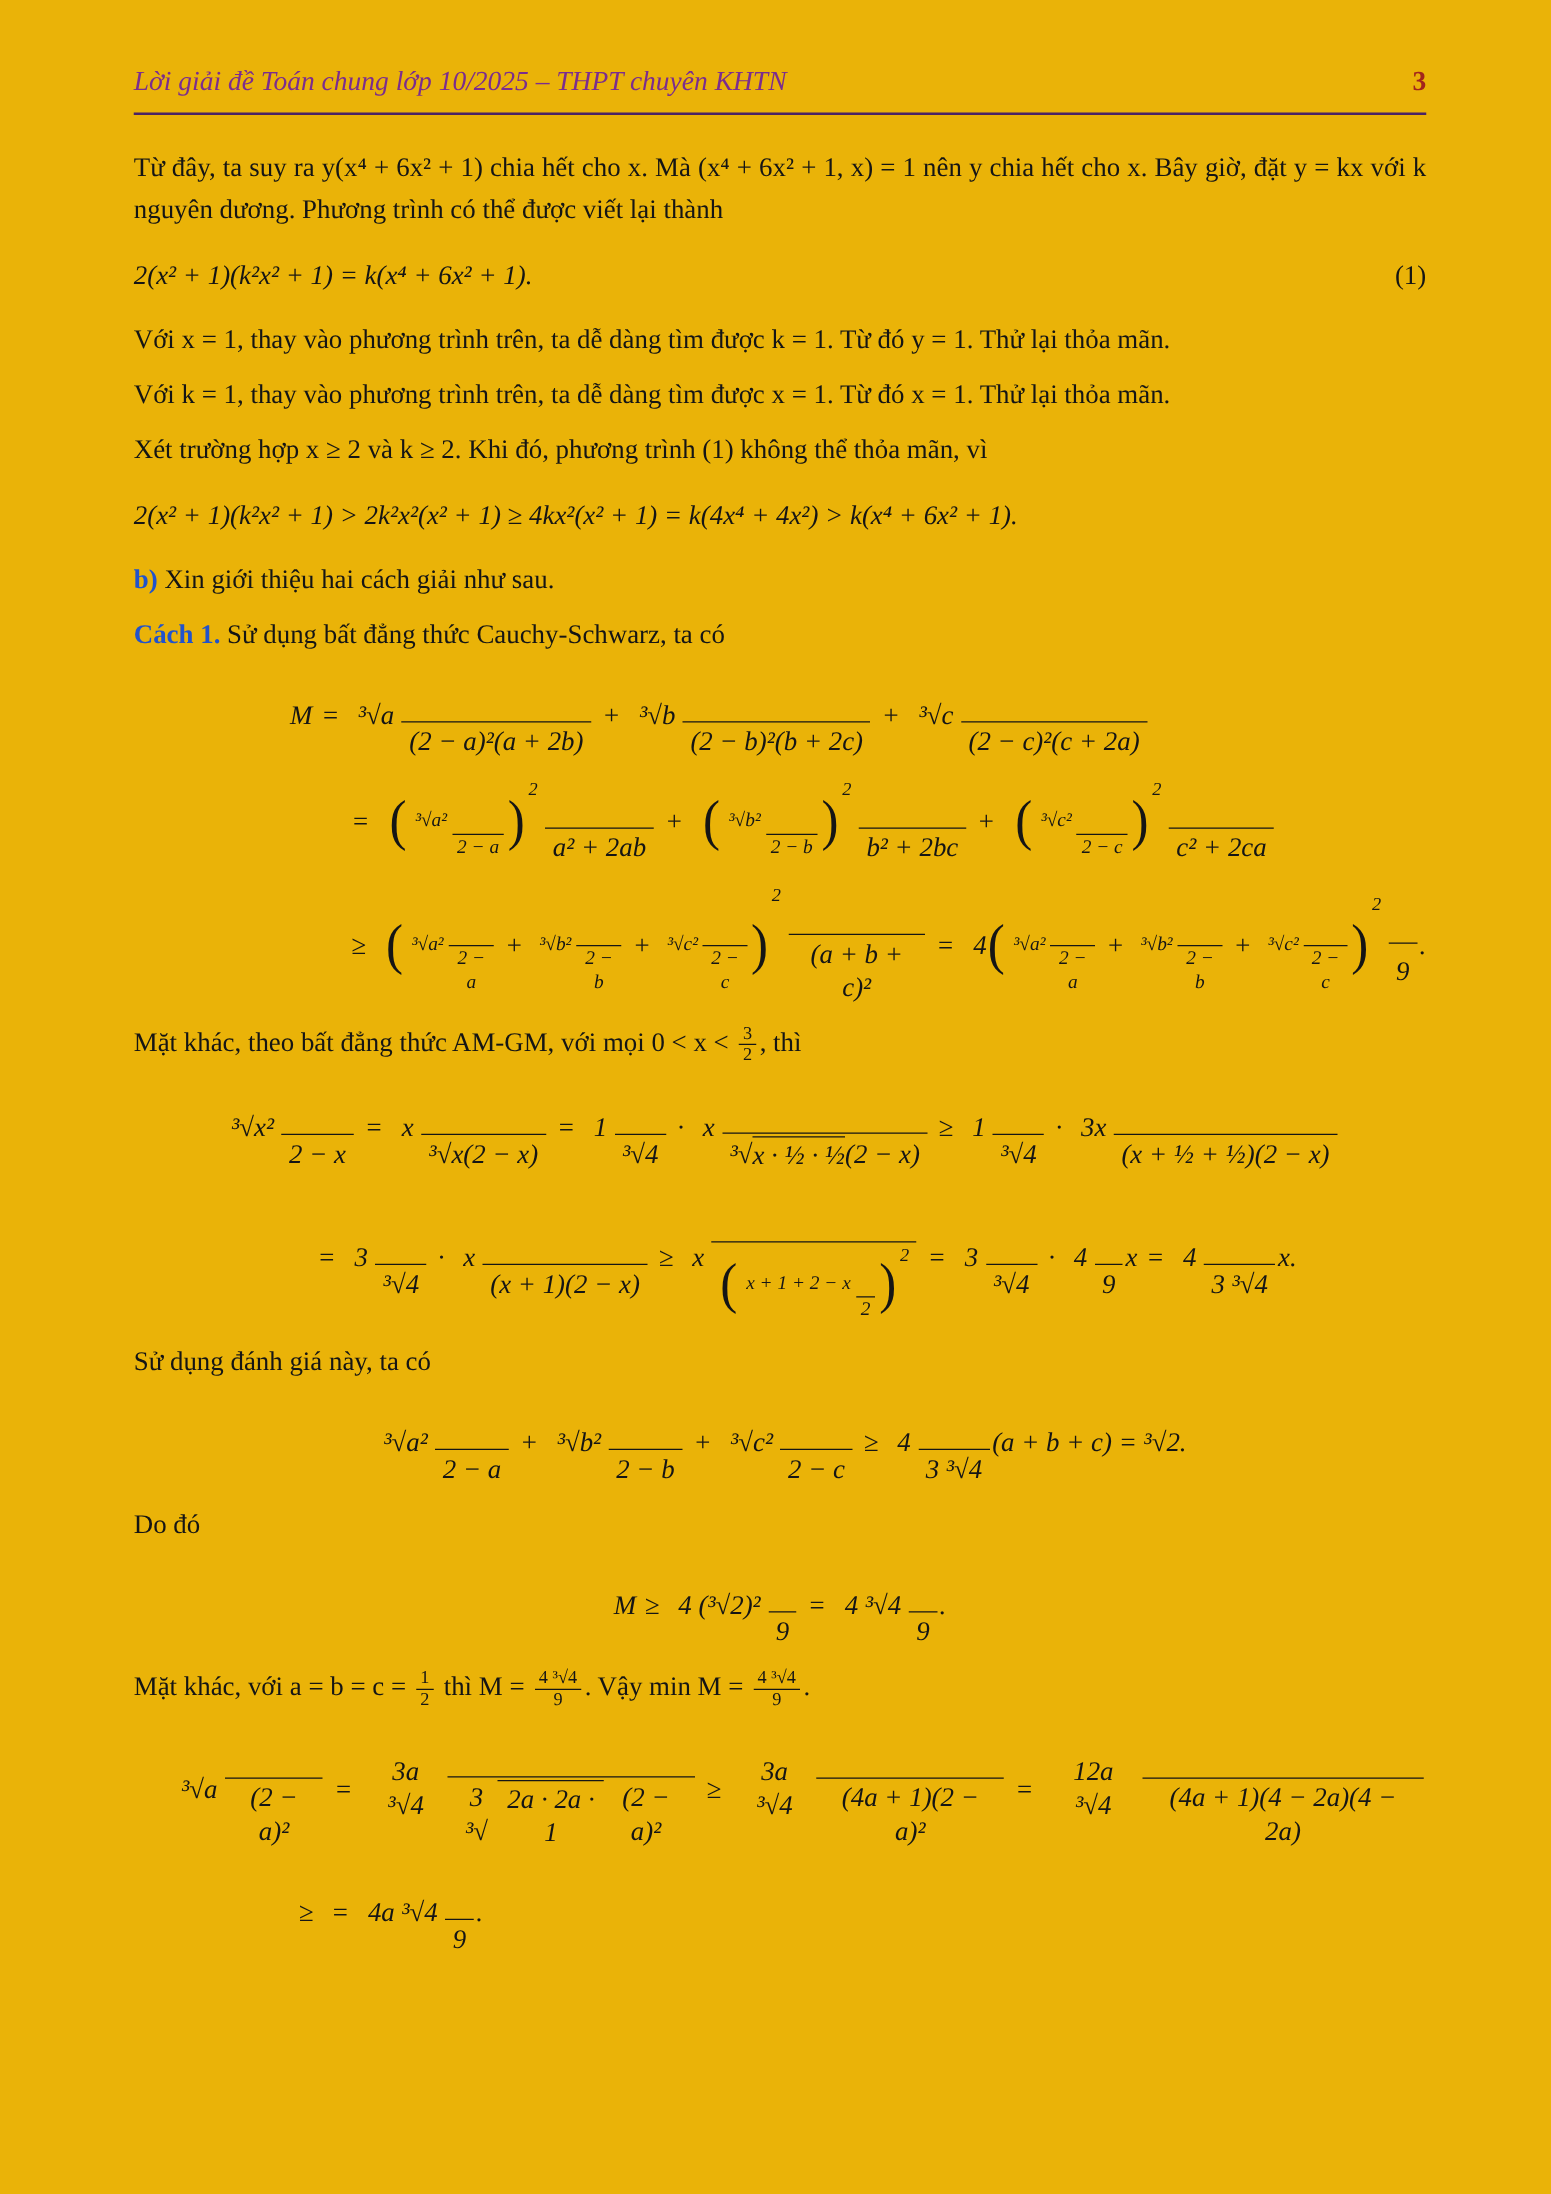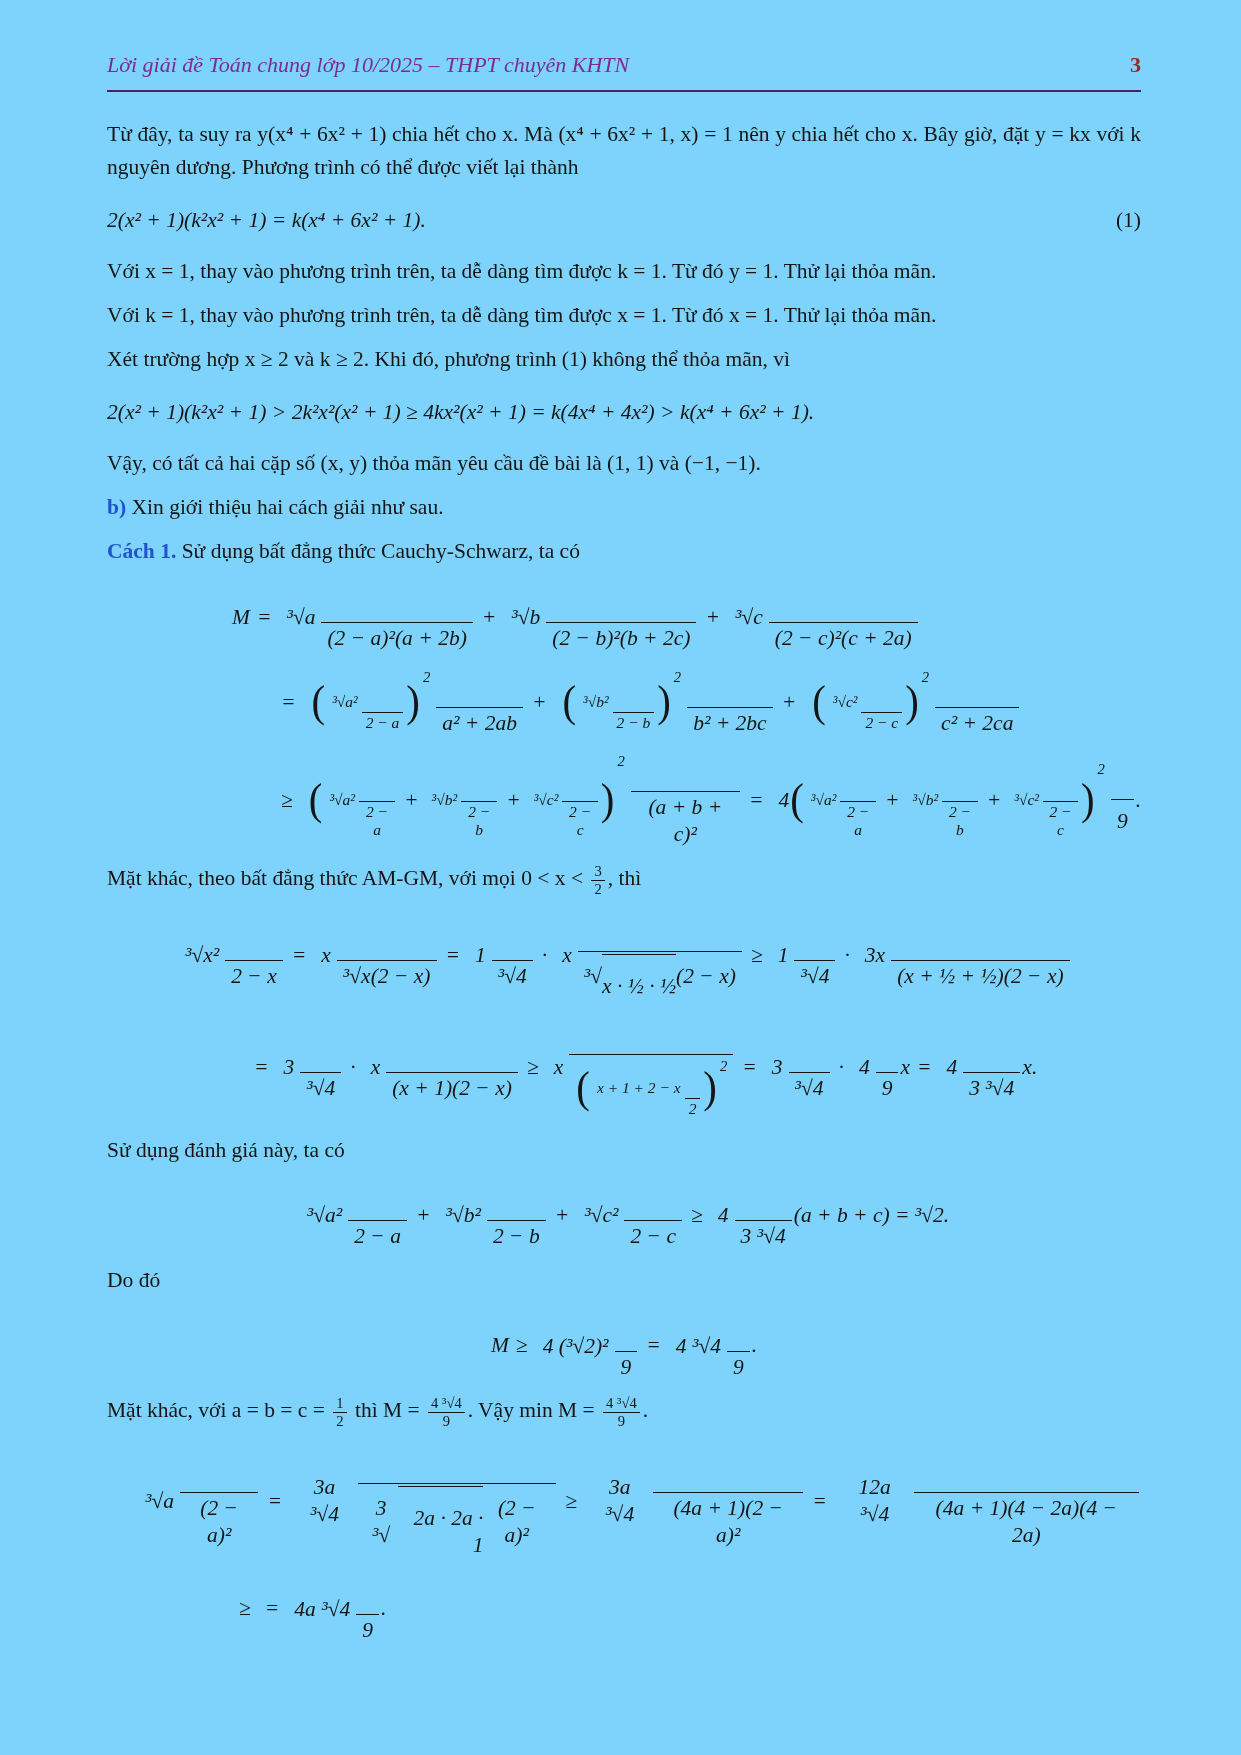--- a/index.html
+++ b/index.html
@@ -1,16 +1,16 @@
 <!DOCTYPE html>
 <html><head>
 <meta charset="utf-8">
 <style>
   html,body{margin:0;padding:0;background:#ffffff;}
-  .page{width:1241px;height:1755px;box-sizing:border-box;background:#7dd3fc;color:#151515;
+  .page{width:1241px;height:1755px;box-sizing:border-box;background:#eab308;color:#151515;
         font-family:"Liberation Serif","DejaVu Serif",serif;font-size:21.5px;
         padding:52px 100px 30px 107px;overflow:hidden;}
   .pagehead{display:flex;justify-content:space-between;align-items:baseline;
         border-bottom:2px solid #4a2365;padding-bottom:12px;}
   .ptitle{font-style:italic;color:#7b2d8e;font-size:22px;}
   .pnum{color:#a2251c;font-weight:bold;font-size:22px;}
   .content{margin-top:26px;}
   p.para{margin:11px 0;text-align:justify;line-height:1.55;}
   .blab{color:#2153cc;font-weight:bold;}
   .eqline{position:relative;text-align:left;margin:20px 0;line-height:1.4;}
@@ -20,21 +20,21 @@
   .eqrow.center{justify-content:center;}
   .op{margin:0 7px;}
   .fr{display:inline-flex;flex-direction:row;align-items:stretch;text-align:center;margin:0 2px;vertical-align:middle;}
   .fr>.nu,.fr>.de{display:flex;align-items:center;justify-content:center;padding:2px 6px;line-height:1.25;}
   .fr>.de{border-top:1.6px solid #151515;margin-top:41px;}
   .fs{font-size:0.72em;}
   .fs>.nu,.fs>.de{padding:1px 4px;line-height:1.2;}
   .fs>.de{border-top:1.2px solid #151515;}
   .bp{font-size:1.9em;line-height:0.9;margin:0 1px;font-style:normal;transform:scaleY(1.1);}
   .psup{font-size:0.68em;align-self:flex-start;margin:0 0 0 2px;}
-  .ov{border-top:1.5px solid #151515;padding-top:18px;text-align:right;}
+  .ov{border-top:1.5px solid #151515;padding-top:1px;}
   .ifr{display:inline-flex;flex-direction:column;text-align:center;vertical-align:middle;
        font-size:0.68em;line-height:1.15;margin:0 3px;}
   .ifr>.n{padding:0 3px;}
   .ifr>.d{border-top:1.1px solid #151515;padding:0 3px;}
   .indent1{margin-left:42px;}
   .block-m{margin-left:125px;}
   .block-x{margin-left:70px;}
   .x2indent{margin-left:70px;}
   .block-c2{margin-left:30px;}
   .c2indent{margin-left:95px;}
@@ -59,21 +59,20 @@
     </div>
 
     <p class="para">Với x = 1, thay vào phương trình trên, ta dễ dàng tìm được k = 1. Từ đó y = 1. Thử lại thỏa mãn.</p>
     <p class="para">Với k = 1, thay vào phương trình trên, ta dễ dàng tìm được x = 1. Từ đó x = 1. Thử lại thỏa mãn.</p>
     <p class="para">Xét trường hợp x ≥ 2 và k ≥ 2. Khi đó, phương trình (1) không thể thỏa mãn, vì</p>
 
     <div class="eqline">
       <span class="disp">2(x² + 1)(k²x² + 1) &gt; 2k²x²(x² + 1) ≥ 4kx²(x² + 1) = k(4x⁴ + 4x²) &gt; k(x⁴ + 6x² + 1).</span>
     </div>
 
-    <p class="para">Vậy, có tất cả hai cặp số (x, y) thỏa mãn yêu cầu đề bài là (1, 1) và (−1, −1).</p>
 
     <p class="para"><b class="blab">b)</b> <span>Xin giới thiệu hai cách giải như sau.</span></p>
 
     <p class="para"><b class="blab">Cách 1.</b> <span>Sử dụng bất đẳng thức Cauchy-Schwarz, ta có</span></p>
 
     <div class="disp block-m">
       <div class="eqrow">
         <span>M</span>
         <span class="op">=</span>
         <span class="fr">

